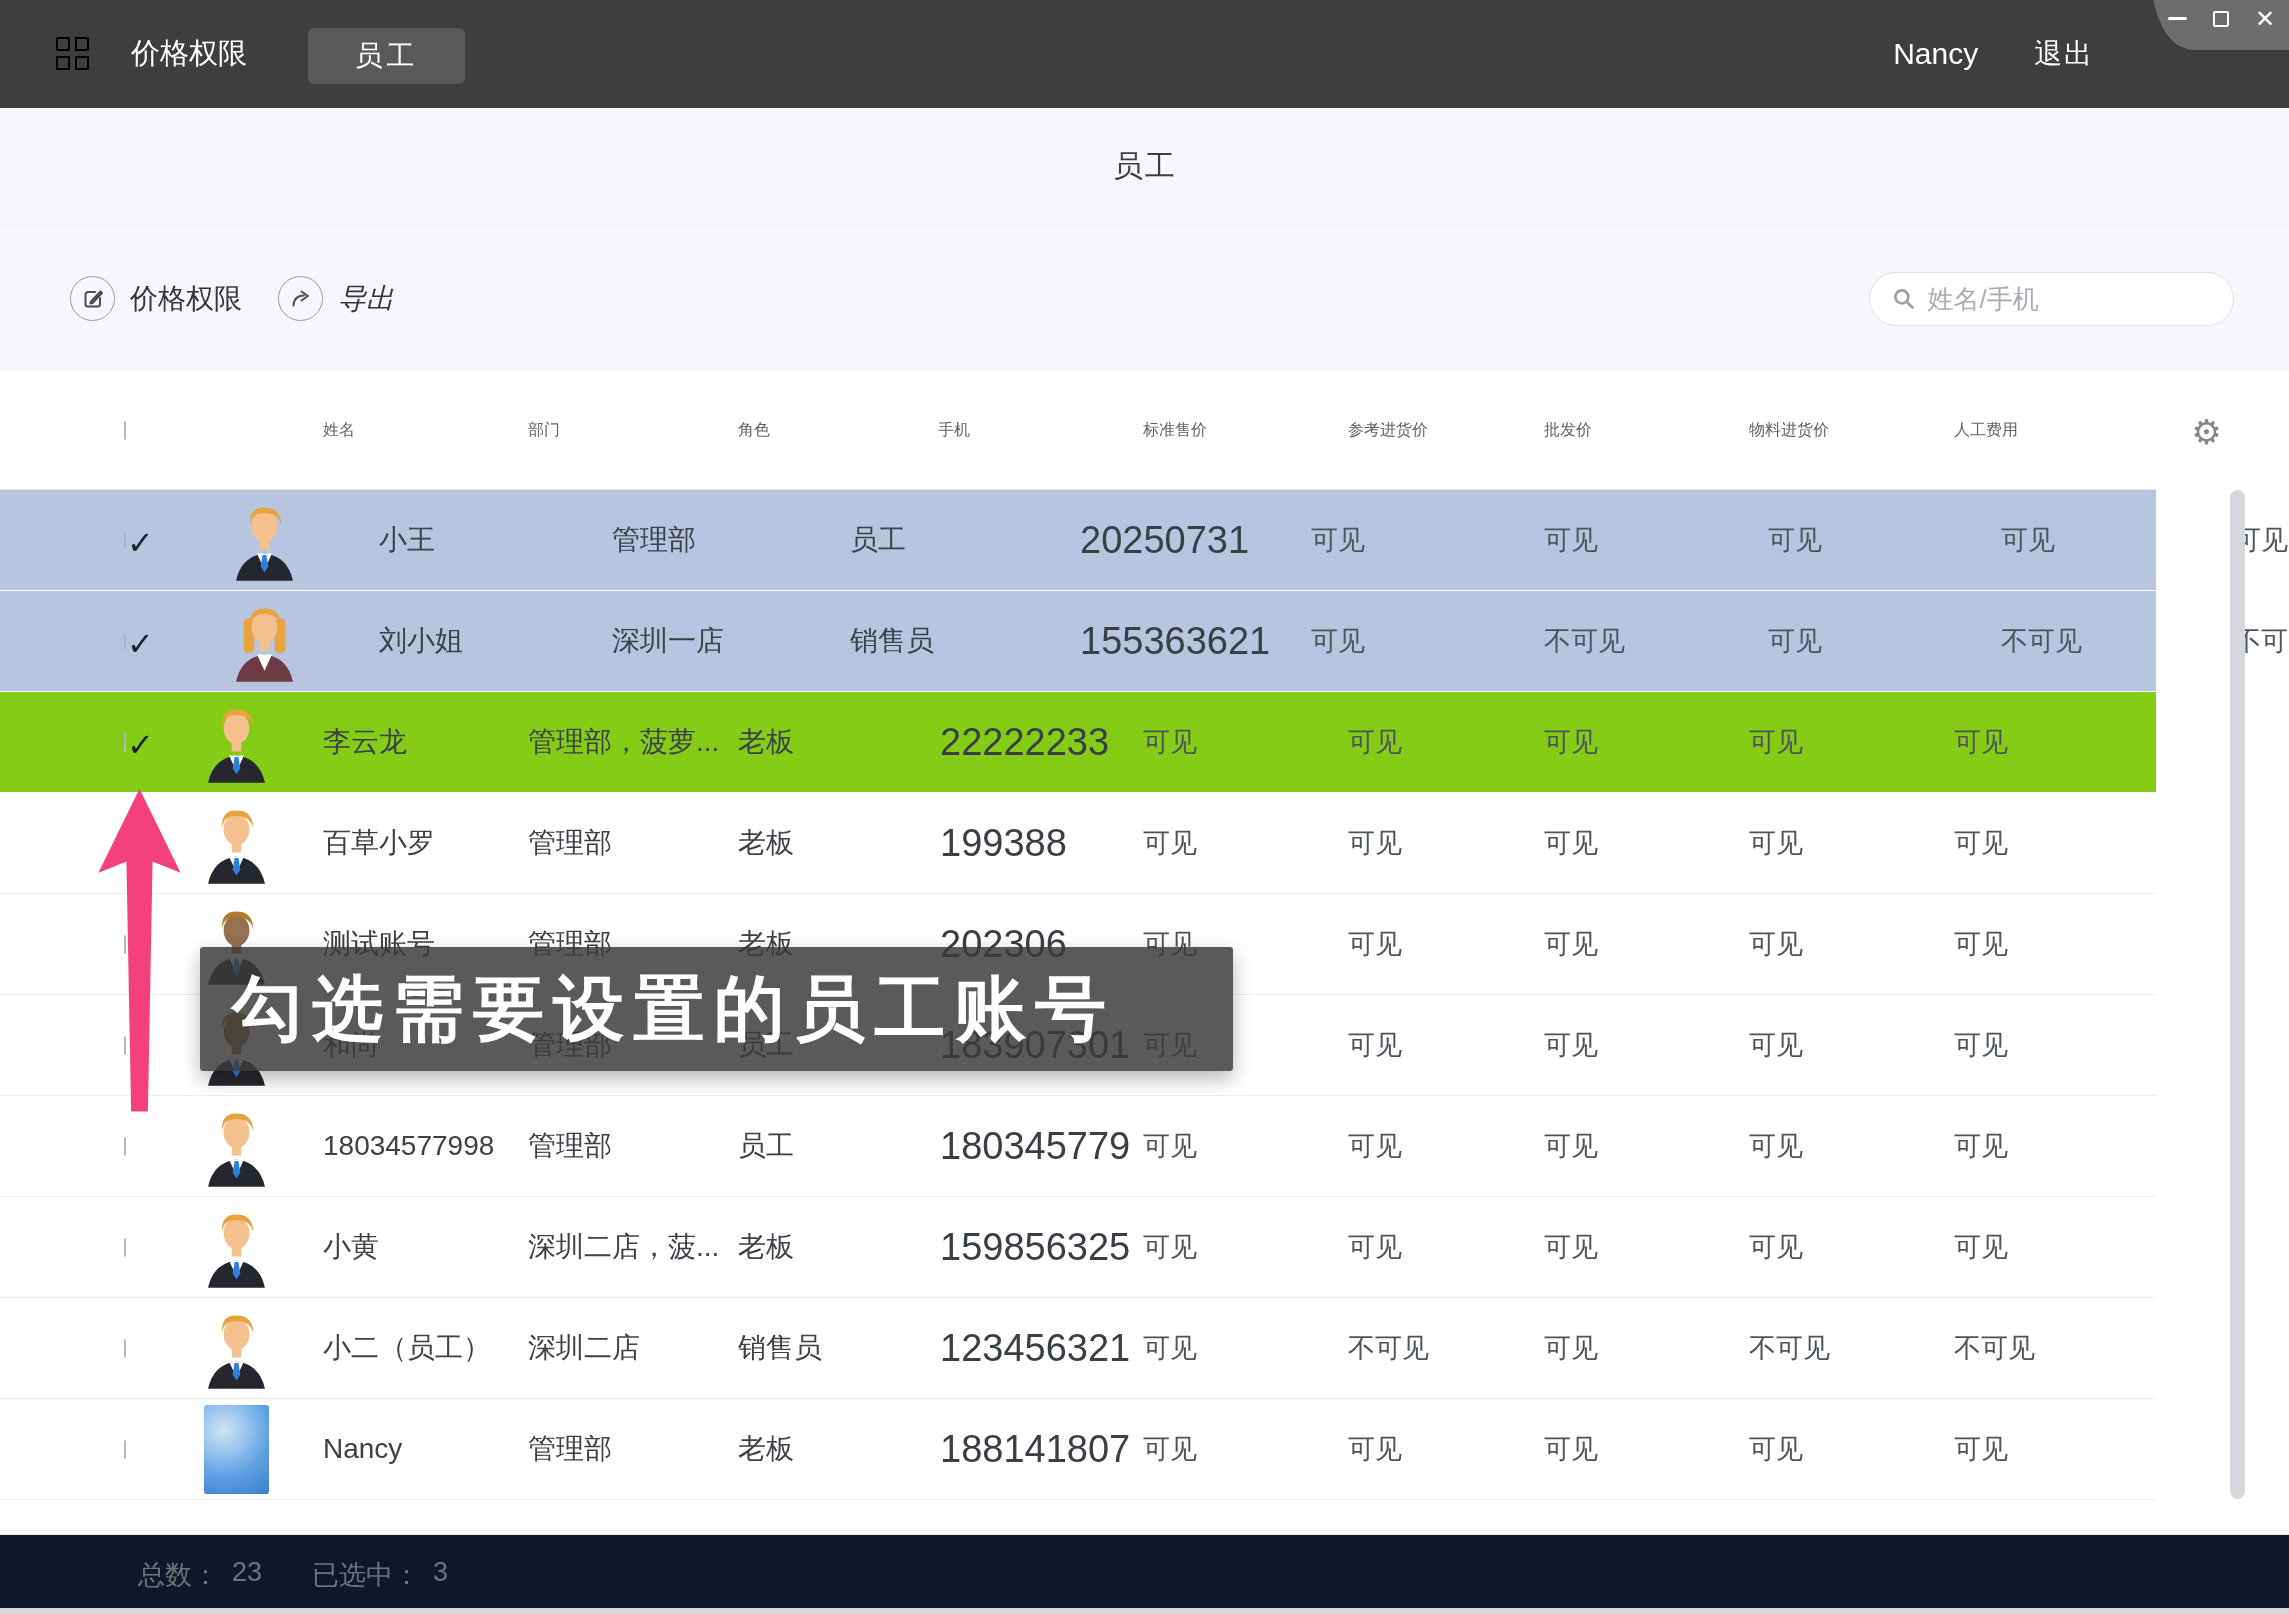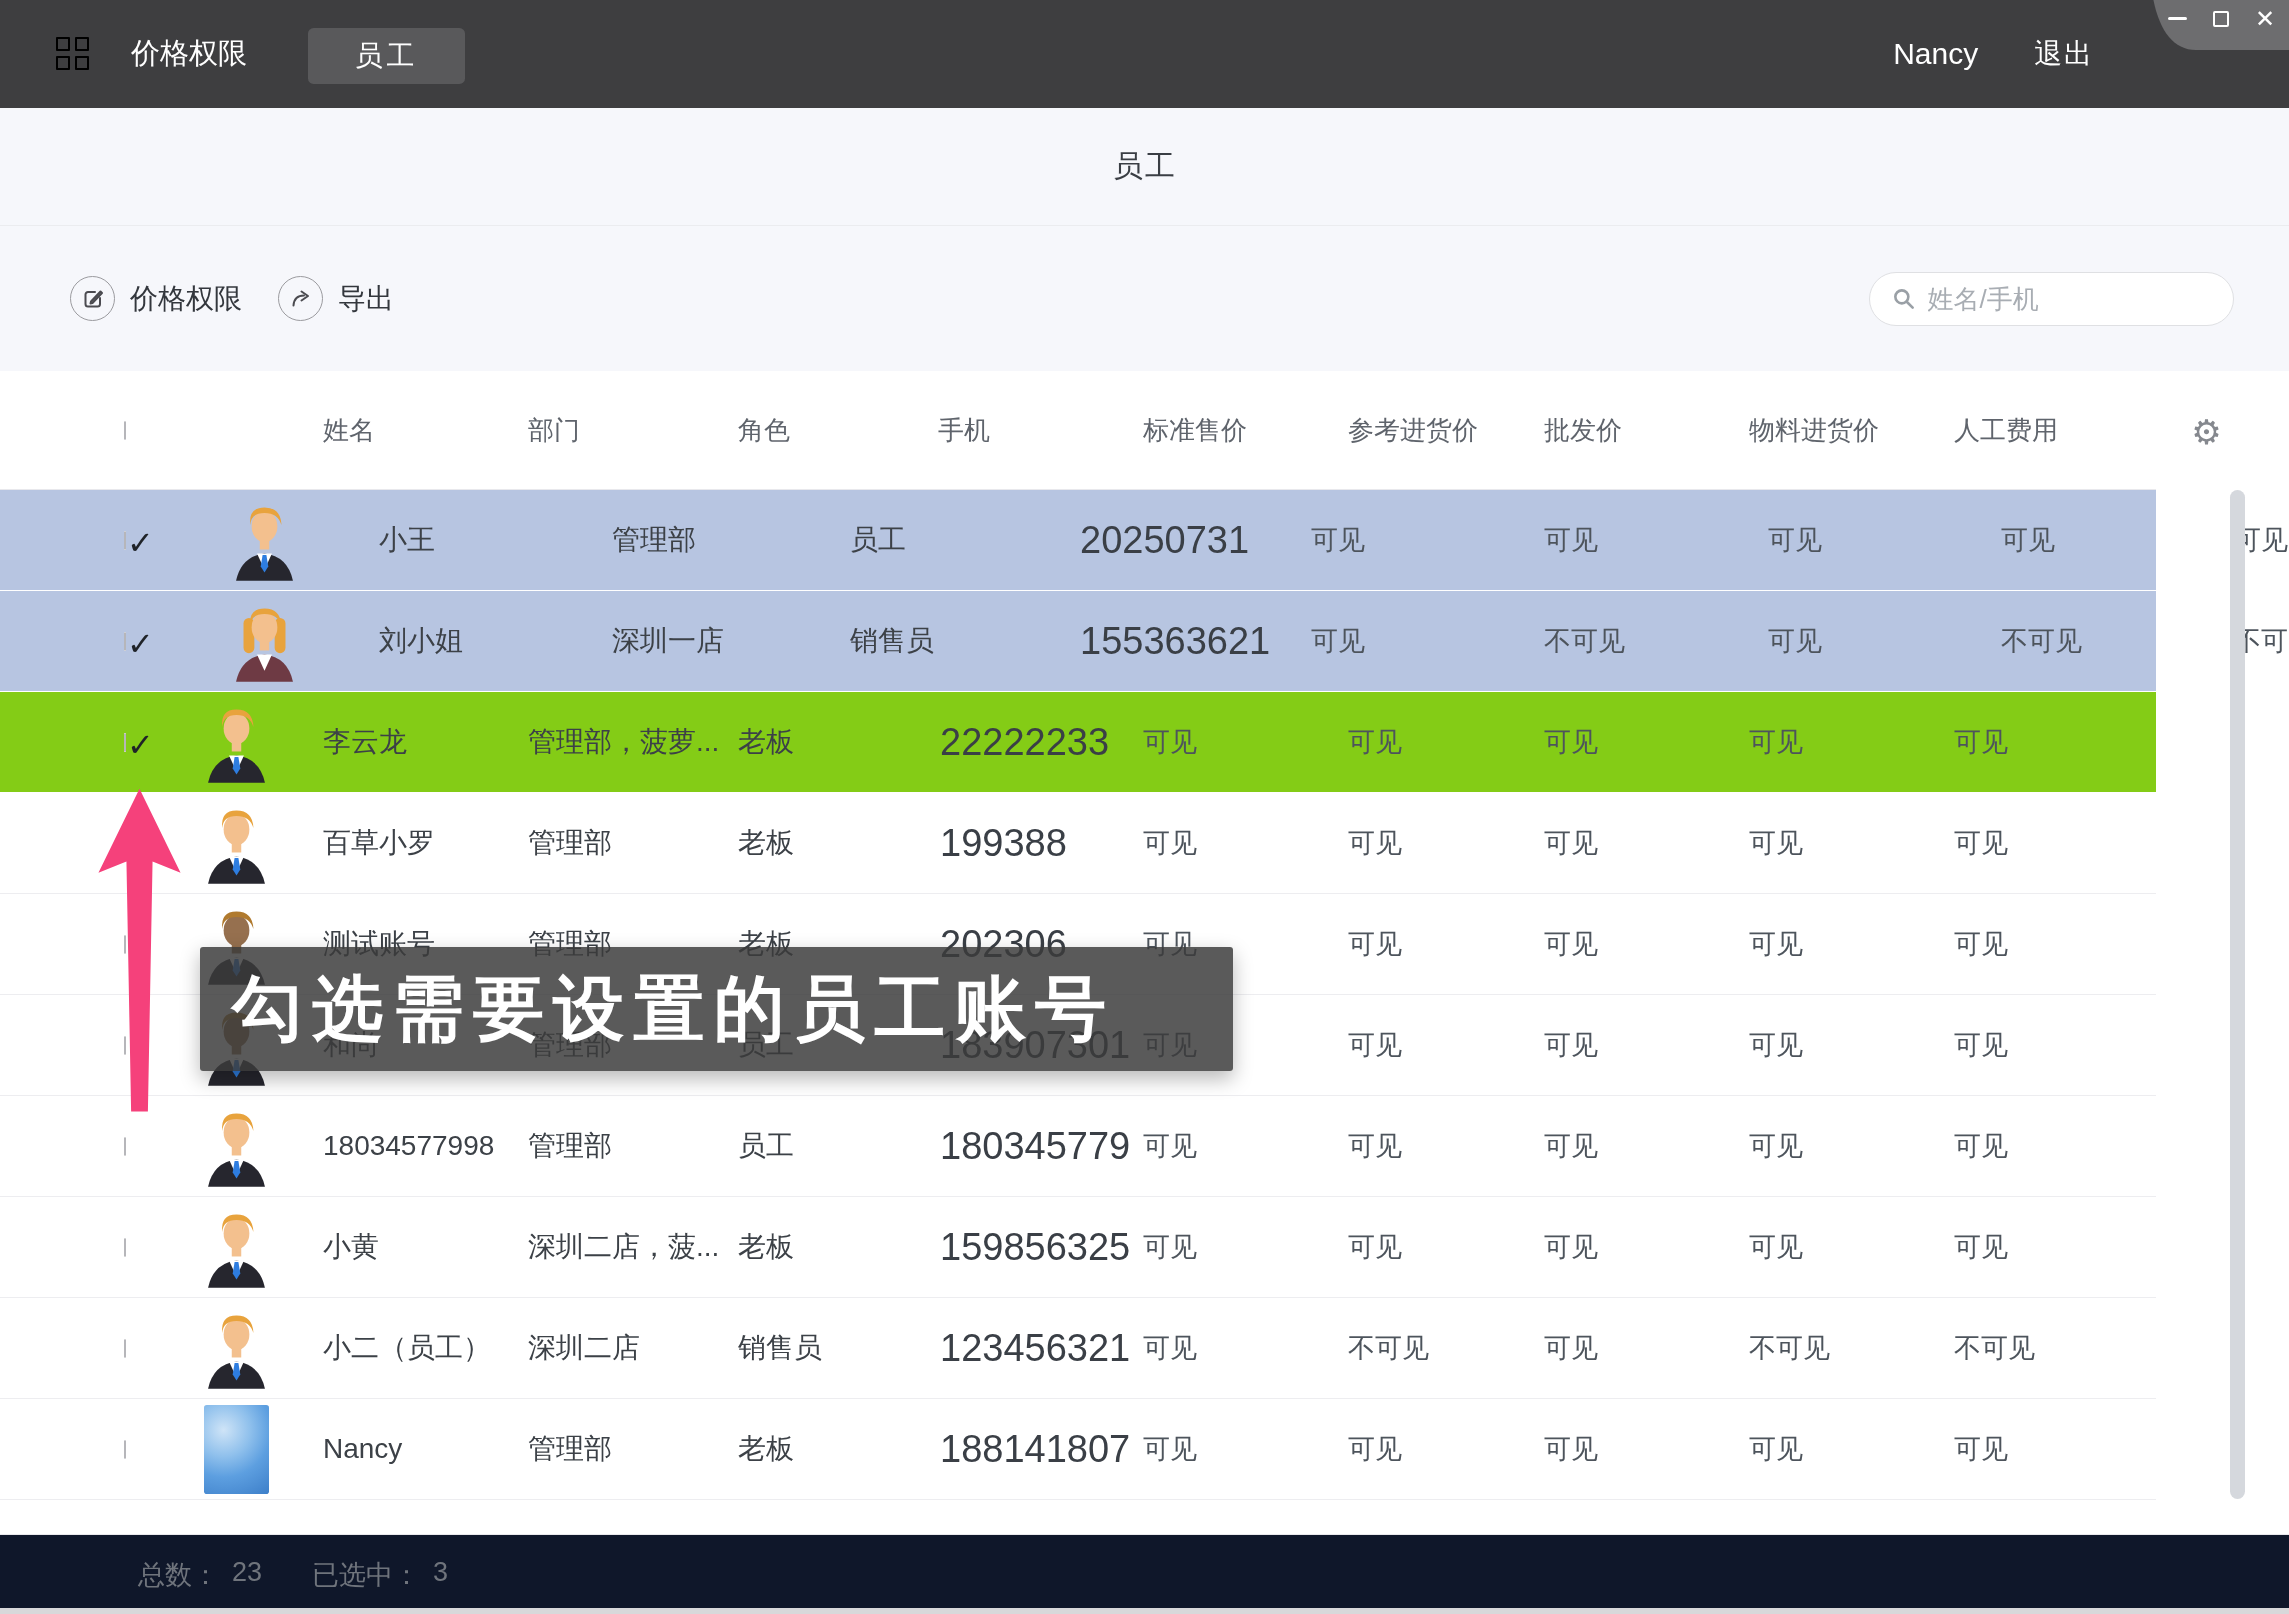--- a/index.html
+++ b/index.html
@@ -28,40 +28,40 @@
   .wc-min { width:18.6px; height:2.8px; background:#fff; border-radius:1.9px; }
   .wc-max { width:16px; height:16px; border:2.8px solid #fff; border-radius:1.9px; }
   .wc-close { color:#fff; font-size:24px; font-weight:bold; line-height:1; }
 
   
   .page-head { height:118px; background:#f6f7fb; border-bottom:0.9px solid #ebecef;
                display:flex; align-items:center; justify-content:center; }
   .page-title { font-size:30px; color:#3a3e44; letter-spacing:1.9px; }
   .toolbar { position:relative; height:145px; background:#f6f7fb; }
   .tool-btn { position:absolute; top:0; height:145px; display:flex; align-items:center; gap:15px; cursor:pointer; }
-  .tool-btn.b1 { left:70px; } .tool-btn.b2 { left:278px; }
+  .tool-btn.b1 { left:70px; } .tool-btn.b2 { left:278px;font-style:italic; }
   .tool-ic { width:45px; height:45px; border:1.9px solid #9b9b9f; border-radius:50%;
              display:flex; align-items:center; justify-content:center; }
   .tool-ic svg { width:24px; height:24px; stroke:#4b4b50; stroke-width:2; fill:none;
                  stroke-linecap:round; stroke-linejoin:round; }
   .tool-label { font-size:28px; color:#33373d; }
   .search { position:absolute; right:56px; top:46px; width:365px; height:54px; background:#fff;
             border:1.9px solid #dfe0e3; border-radius:27px; display:flex; align-items:center; padding-left:20.5px; }
   .search svg { width:26px; height:26px; stroke:#9aa0a6; stroke-width:2.4; fill:none; stroke-linecap:round; }
   .search input { border:none; outline:none; background:transparent; font-size:26px; color:#333;
                   margin-left:11px; width:280px; font-family:inherit; }
   .search input::placeholder { color:#a8adb3; }
 
   
   .table-wrap { position:relative; background:#fff; }
   .grid-row { display:grid;
       grid-template-columns:196px 112px 205px 210px 200px 205px 205px 196px 205px 205px 217px;
       align-items:center; width:2156px; }
   .thead { height:119px; border-bottom:0.9px solid #e8e8ec; }
-  .th { font-size:26px; color:#5f646c; padding-left:15px; }
+  .th { font-size:16px; color:#5f646c; padding-left:15px; }
   .cell-check { padding-left:124px; }
   .checkbox { width:32px; height:32px; background:#fff; border:1.9px solid #b6b6ba; border-radius:3.7px;
               position:relative; cursor:pointer; }
   .checkbox.checked::after { content:"✓"; position:absolute; left:1.9px; top:-7.5px;
               font-size:32px; font-weight:bold; color:#1f2328; }
   .gear { position:absolute; right:65px; top:43px; width:37px; height:37px; font-size:34px;
           color:#85888e; cursor:pointer; line-height:37px; text-align:center; }
 
   .row { height:101px; border-bottom:0.9px solid #ededf0; background:#fff; }
   .row.hl-strong { background:#b7c5e1; border-bottom:1.9px solid #fff;gap:28px; }

